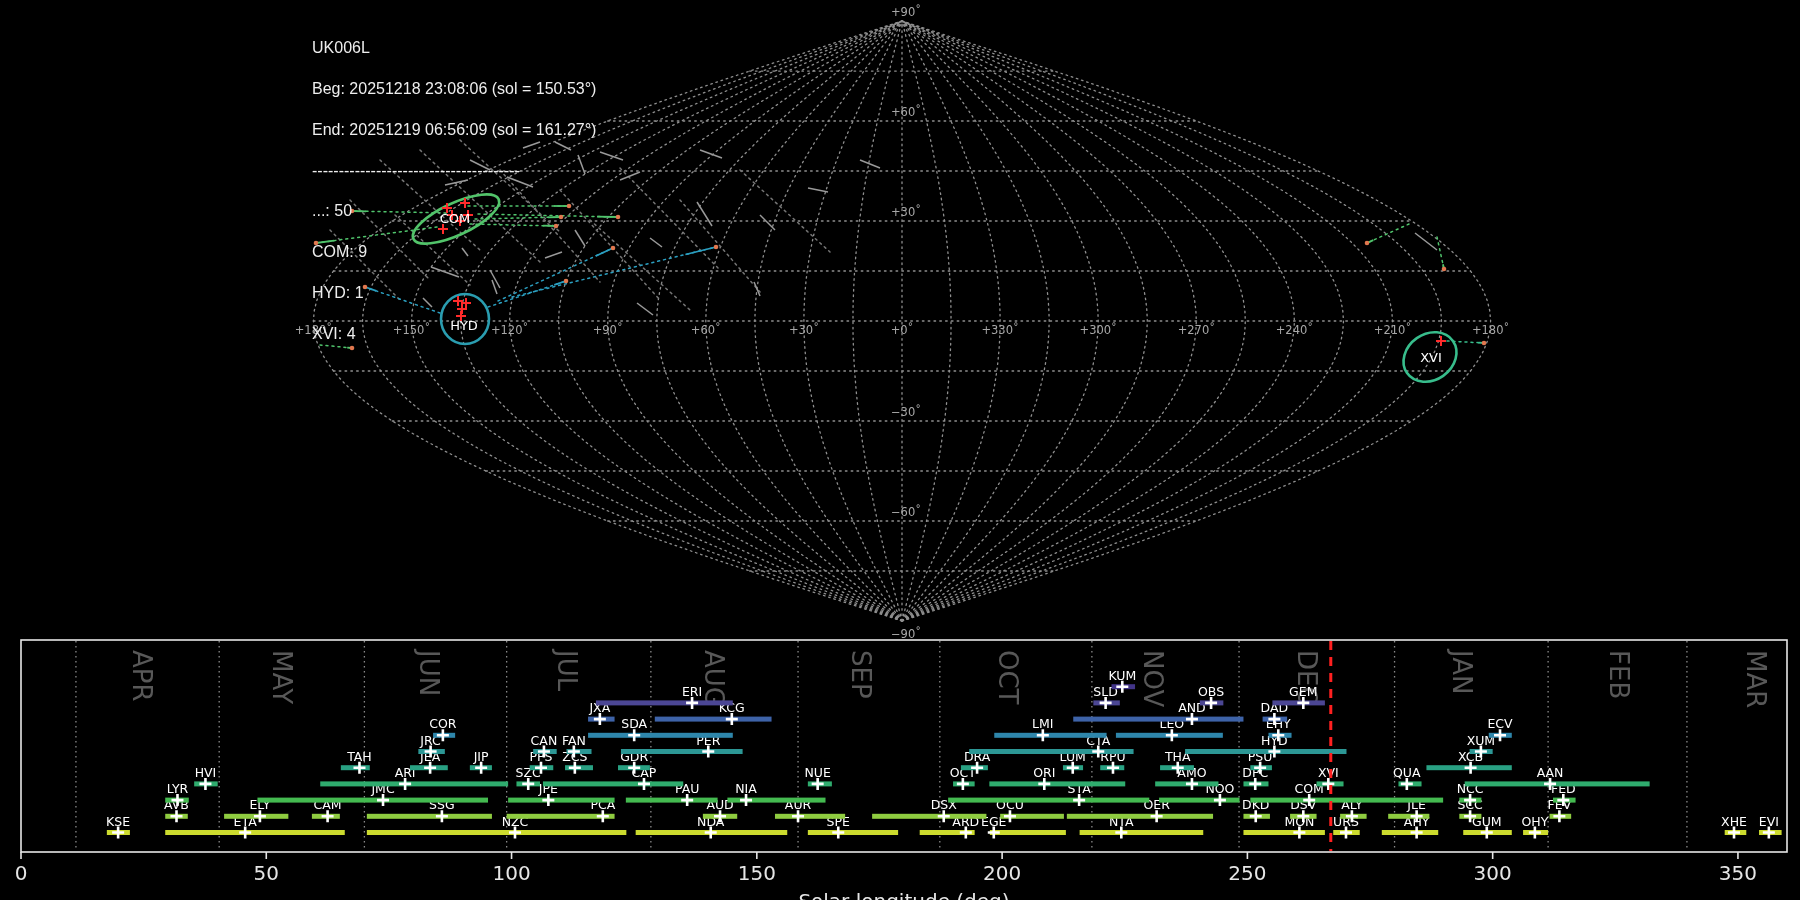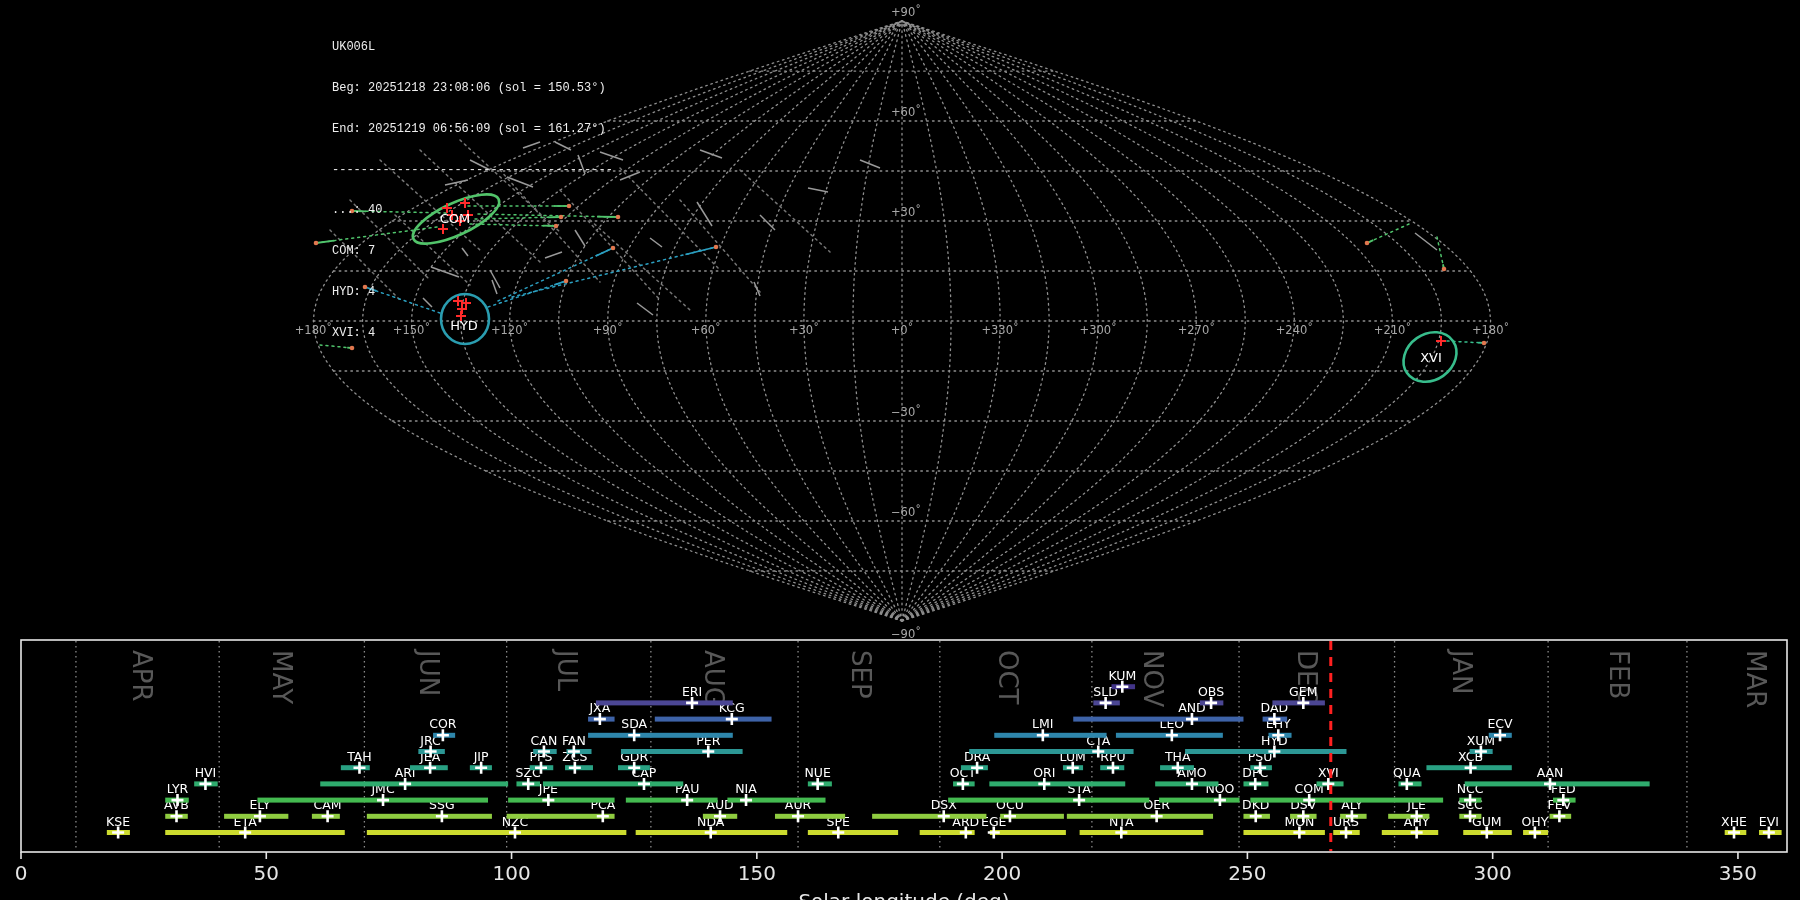--- a/index.html
+++ b/index.html
@@ -1,19 +1,19 @@
 <!DOCTYPE html>
 <html><head>
 <meta charset="utf-8">
 <style>
   html,body{margin:0;padding:0;background:#000;}
   .stage{position:relative;width:1800px;height:900px;background:#000;overflow:hidden;
          font-family:"DejaVu Sans",sans-serif;}
-  .info{position:absolute;left:332px;top:14px;color:#eeeeee;
-        font-family:Liberation Mono, monospace;font-size:12px;line-height:13.6px;
+  .info{position:absolute;left:312px;top:14px;color:#eeeeee;
+        font-family:Liberation Sans, sans-serif;font-size:16px;line-height:13.6px;
         white-space:pre;}
   svg text{font-family:"DejaVu Sans",sans-serif;}
 </style>
 </head>
 <body>
 
 <div class="stage">
   <svg id="plot" width="1800" height="900" viewBox="0 0 1800 900">
       <g>
         <line x1="749.6591100526563" y1="570.975" x2="1054.3408899473436" y2="570.975" stroke="#8f8f8f" stroke-width="1.3" stroke-dasharray="1.6 4.2" stroke-linecap="round"></line>
@@ -664,18 +664,18 @@
           <text x="1737.9444444444443" y="880" fill="#e6e6e6" font-size="20" text-anchor="middle">350</text>
           <text x="904" y="908" fill="#e6e6e6" font-size="20" text-anchor="middle">Solar longitude (deg)</text>
         </g>
       </g>
     </svg>
   <div class="info">
     <div>UK006L</div>
     <div>Beg: 20251218 23:08:06 (sol = 150.53°)</div>
     <div>End: 20251219 06:56:09 (sol = 161.27°)</div>
     <div>---------------------------------------</div>
-    <div>...: 40</div>
-    <div>COM: 7</div>
-    <div>HYD: 4</div>
+    <div>...: 50</div>
+    <div>COM: 9</div>
+    <div>HYD: 1</div>
     <div>XVI: 4</div>
   </div>
 </div>
 
 </body></html>

